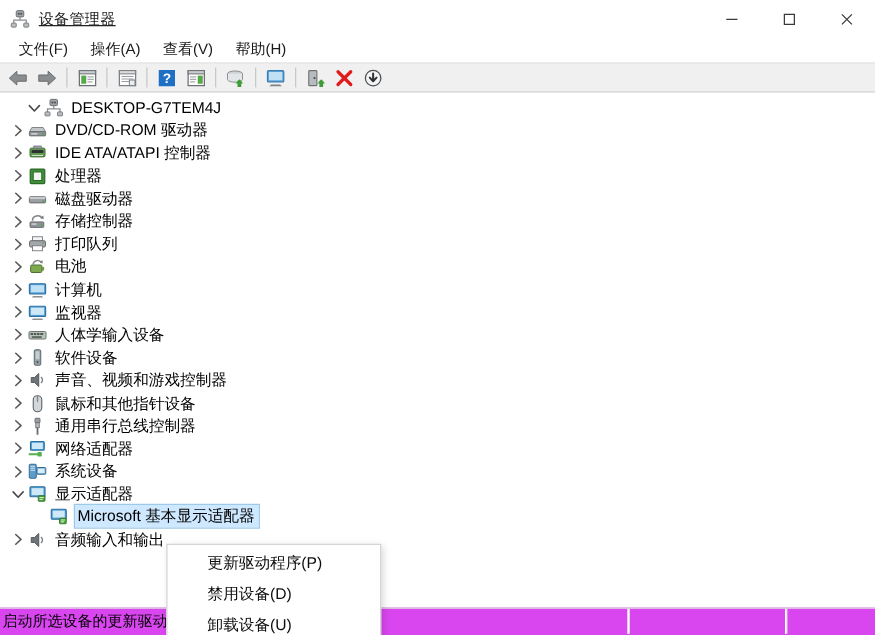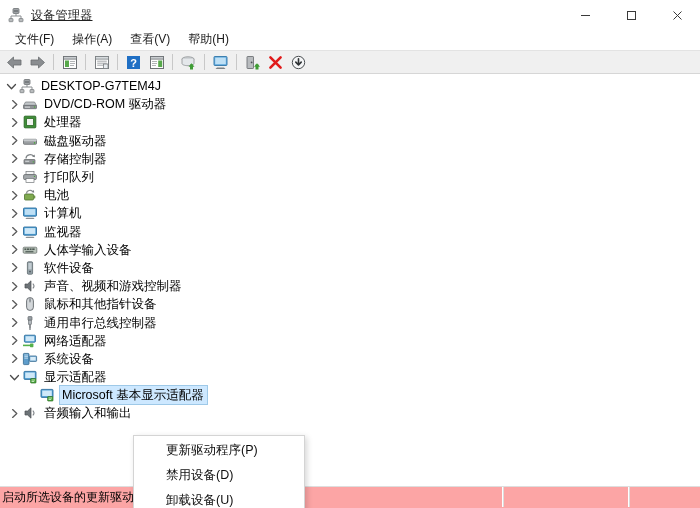--- a/index.html
+++ b/index.html
@@ -140,21 +140,21 @@
     line-height: 16px;
   }
   .row.selected .row-label {
     background: #cde8ff;
     outline: 1px solid #9ec9e8;
     padding: 1px 3px 1px 2px;
     margin: 0 -1px;
   }
 
   
-  .lvl0 { padding-left: 3px; }
+  .lvl0 { padding-left: 19px; }
   .lvl1 { padding-left: 6px; }
   .lvl2 { padding-left: 39px; }
 
   
   .ico svg { display: block; }
 
   
   .ctx {
     position: absolute;
     left: 133px;
@@ -176,21 +176,21 @@
     white-space: nowrap;
   }
 
   
   .statusbar {
     position: absolute;
     left: 0;
     bottom: 0;
     width: 700px;
     height: 22px;
-    background: #fca5a5;
+    background: #d946ef;
     border-top: 1px solid #dedede;
     box-sizing: border-box;
     display: flex;
     align-items: flex-start;
     font-size: 12px;
     color: #000;
   }
   .sb-cell-1 {
     flex: 0 0 500px;
     padding-left: 2px;
@@ -404,20 +404,36 @@
       <svg width="16" height="16" viewBox="0 0 16 16">
         <path d="M1.5 9.5 L3.5 6 H12.5 L14.5 9.5 Z" fill="#c3c7ca" stroke="#74787b" stroke-width="0.7"></path>
         <rect x="1.5" y="9.3" width="13" height="3.4" rx="0.7" fill="#8f9396" stroke="#62666a" stroke-width="0.7"></rect>
         <rect x="3" y="10.6" width="5" height="1" fill="#dfe2e4"></rect>
         <circle cx="12.6" cy="11" r="0.8" fill="#4aa83c"></circle>
       </svg>
     </span>
     <span class="row-label">DVD/CD-ROM 驱动器</span>
   </div>
 
+  <div class="row lvl1">
+    <span class="chev">
+      <svg width="11" height="11" viewBox="0 0 11 11">
+          <path d="M3.6 1.6 L7.8 5.5 L3.6 9.4" stroke="#5a5a5a" stroke-width="1.3" fill="none" stroke-linecap="round" stroke-linejoin="round"></path>
+        </svg>
+    </span>
+    <span class="row-ico ico">
+      <svg width="16" height="16" viewBox="0 0 16 16">
+        <rect x="2" y="4.5" width="12" height="7" rx="1" fill="#5f9c4d" stroke="#3f6e33" stroke-width="0.8"></rect>
+        <rect x="3.3" y="6" width="9.4" height="2.4" fill="#2f3133"></rect>
+        <path d="M3.5 10.4 H12.5" stroke="#d6e2cf" stroke-width="0.9"></path>
+        <rect x="5" y="2.8" width="6" height="1.9" fill="#9aa0a3" stroke="#6c7073" stroke-width="0.6"></rect>
+      </svg>
+    </span>
+    <span class="row-label">IDE ATA/ATAPI 控制器</span>
+  </div>
 
   <div class="row lvl1">
     <span class="chev">
       <svg width="11" height="11" viewBox="0 0 11 11">
           <path d="M3.6 1.6 L7.8 5.5 L3.6 9.4" stroke="#5a5a5a" stroke-width="1.3" fill="none" stroke-linecap="round" stroke-linejoin="round"></path>
         </svg>
     </span>
     <span class="row-ico ico">
       <svg width="16" height="16" viewBox="0 0 16 16">
         <rect x="2.2" y="2.2" width="11.6" height="11.6" rx="0.8" fill="#3f8f38" stroke="#2c6a27" stroke-width="1"></rect>

